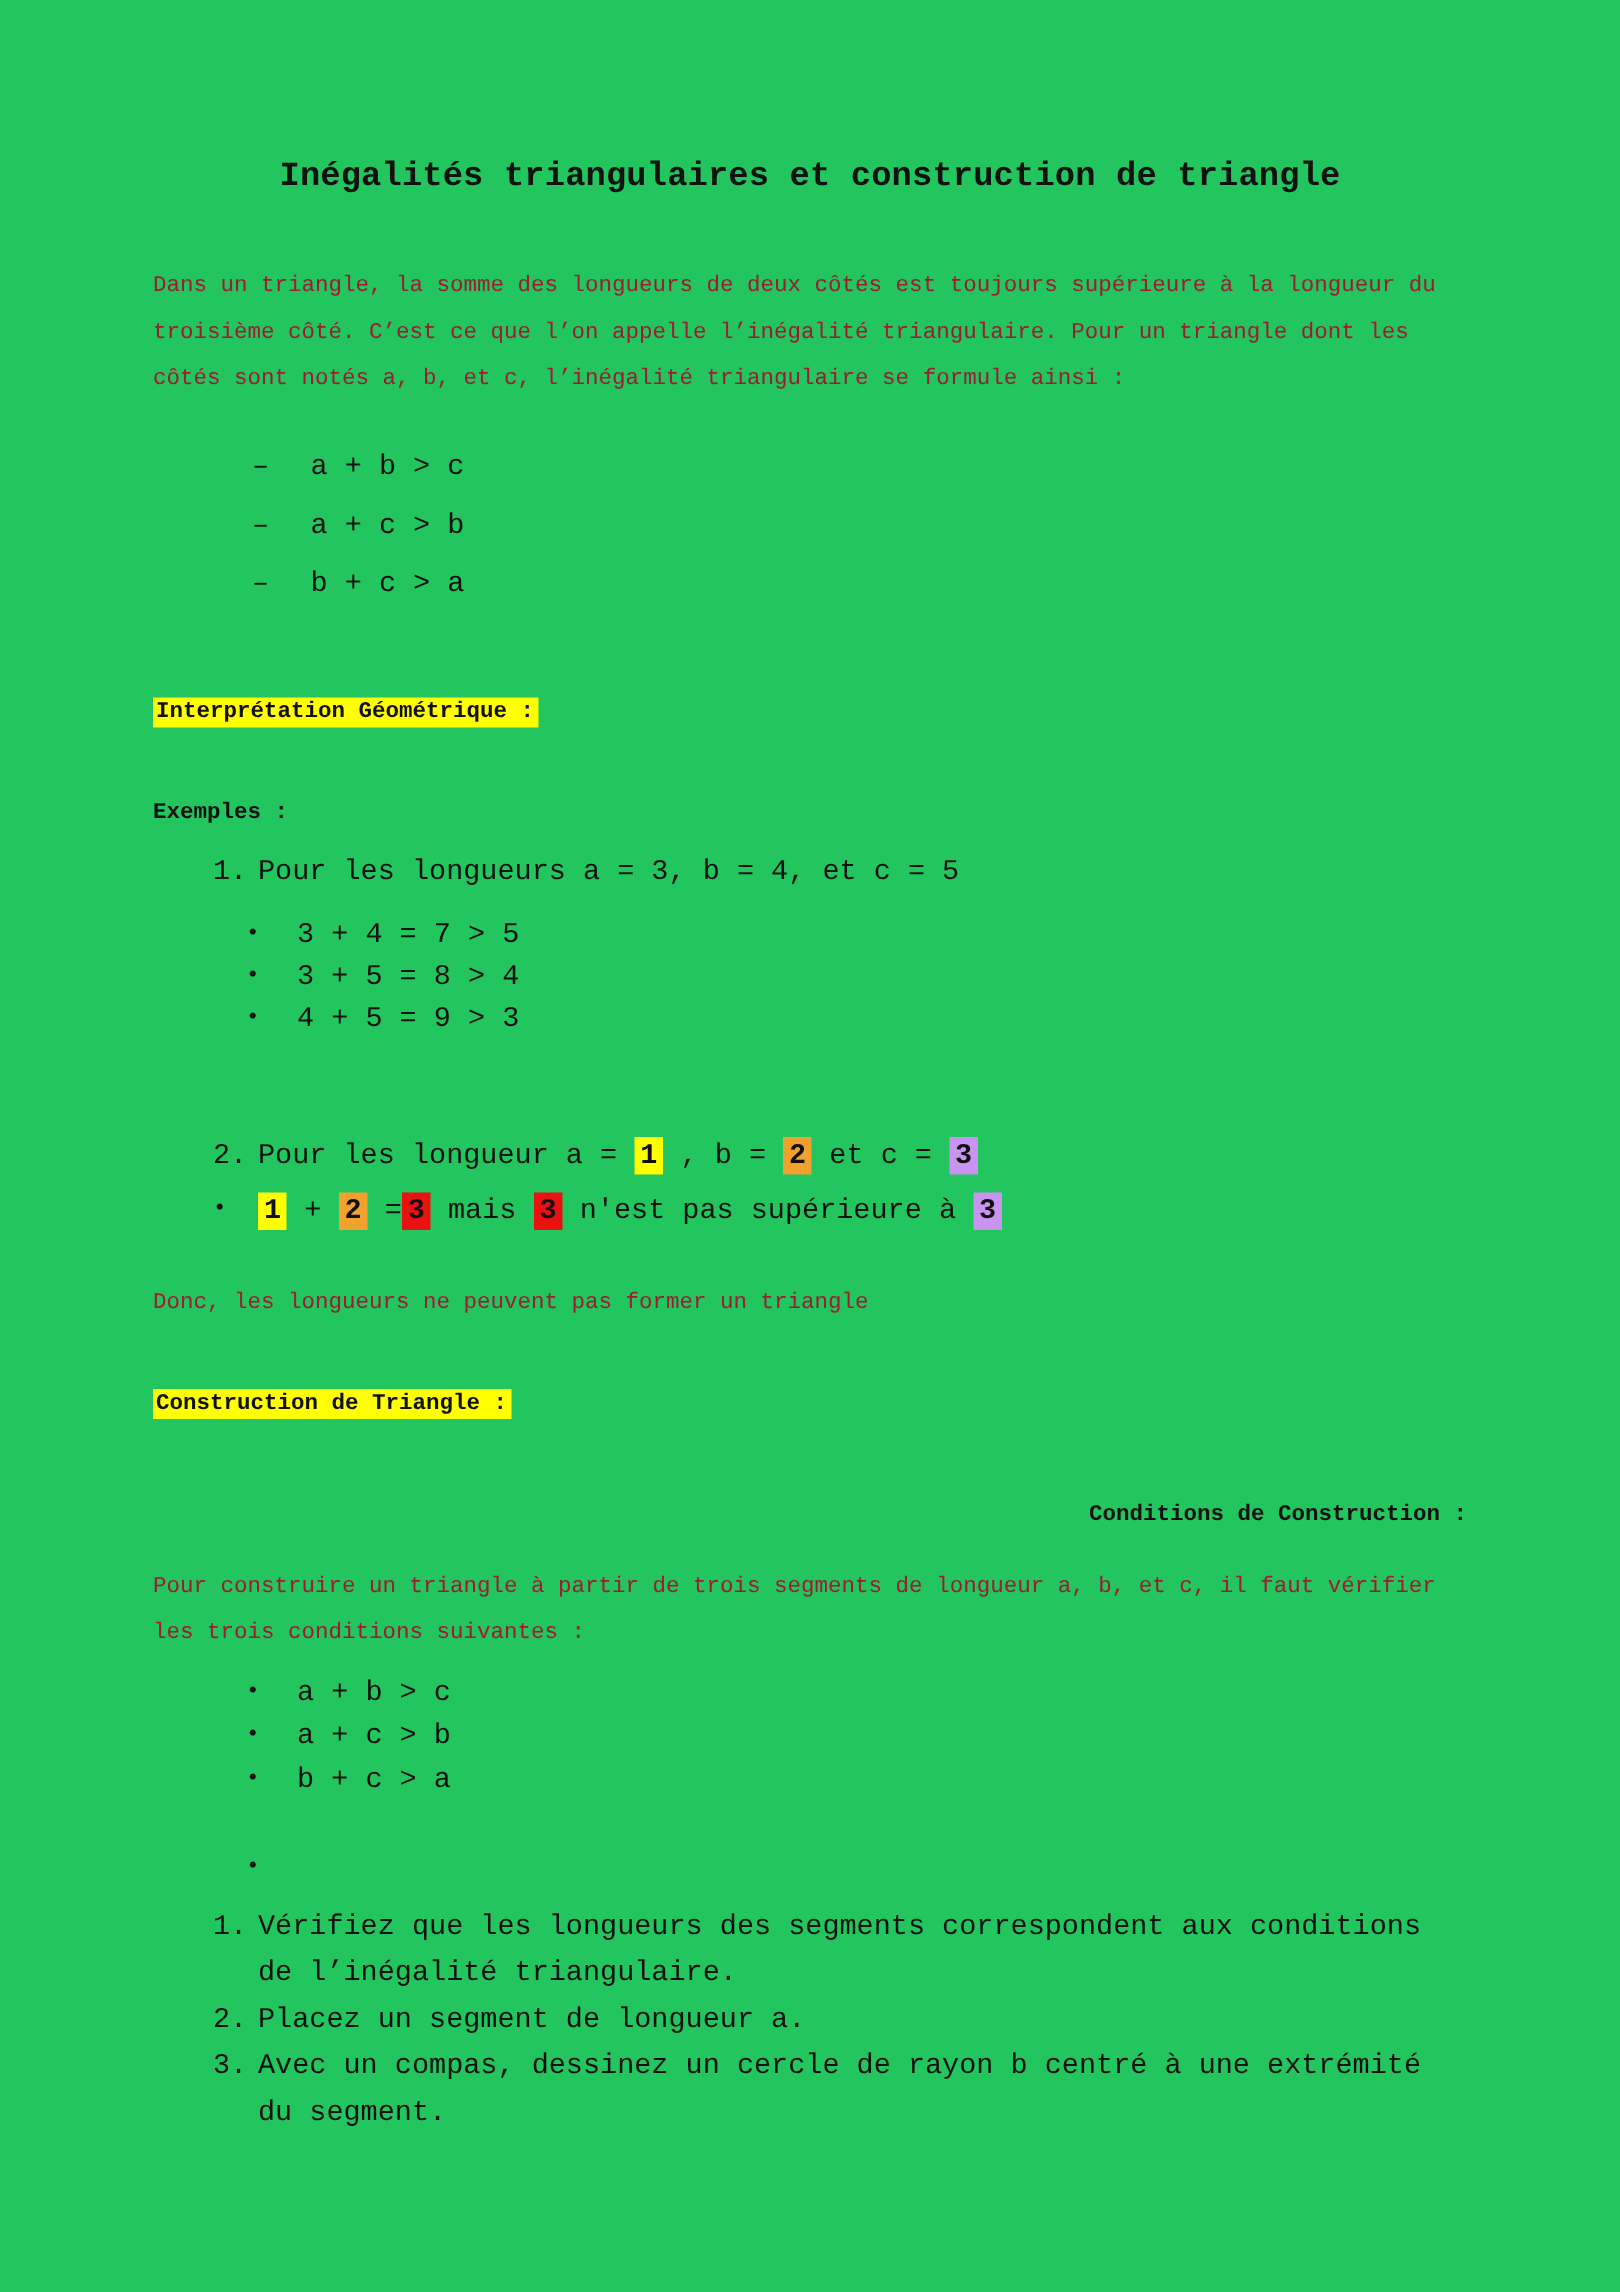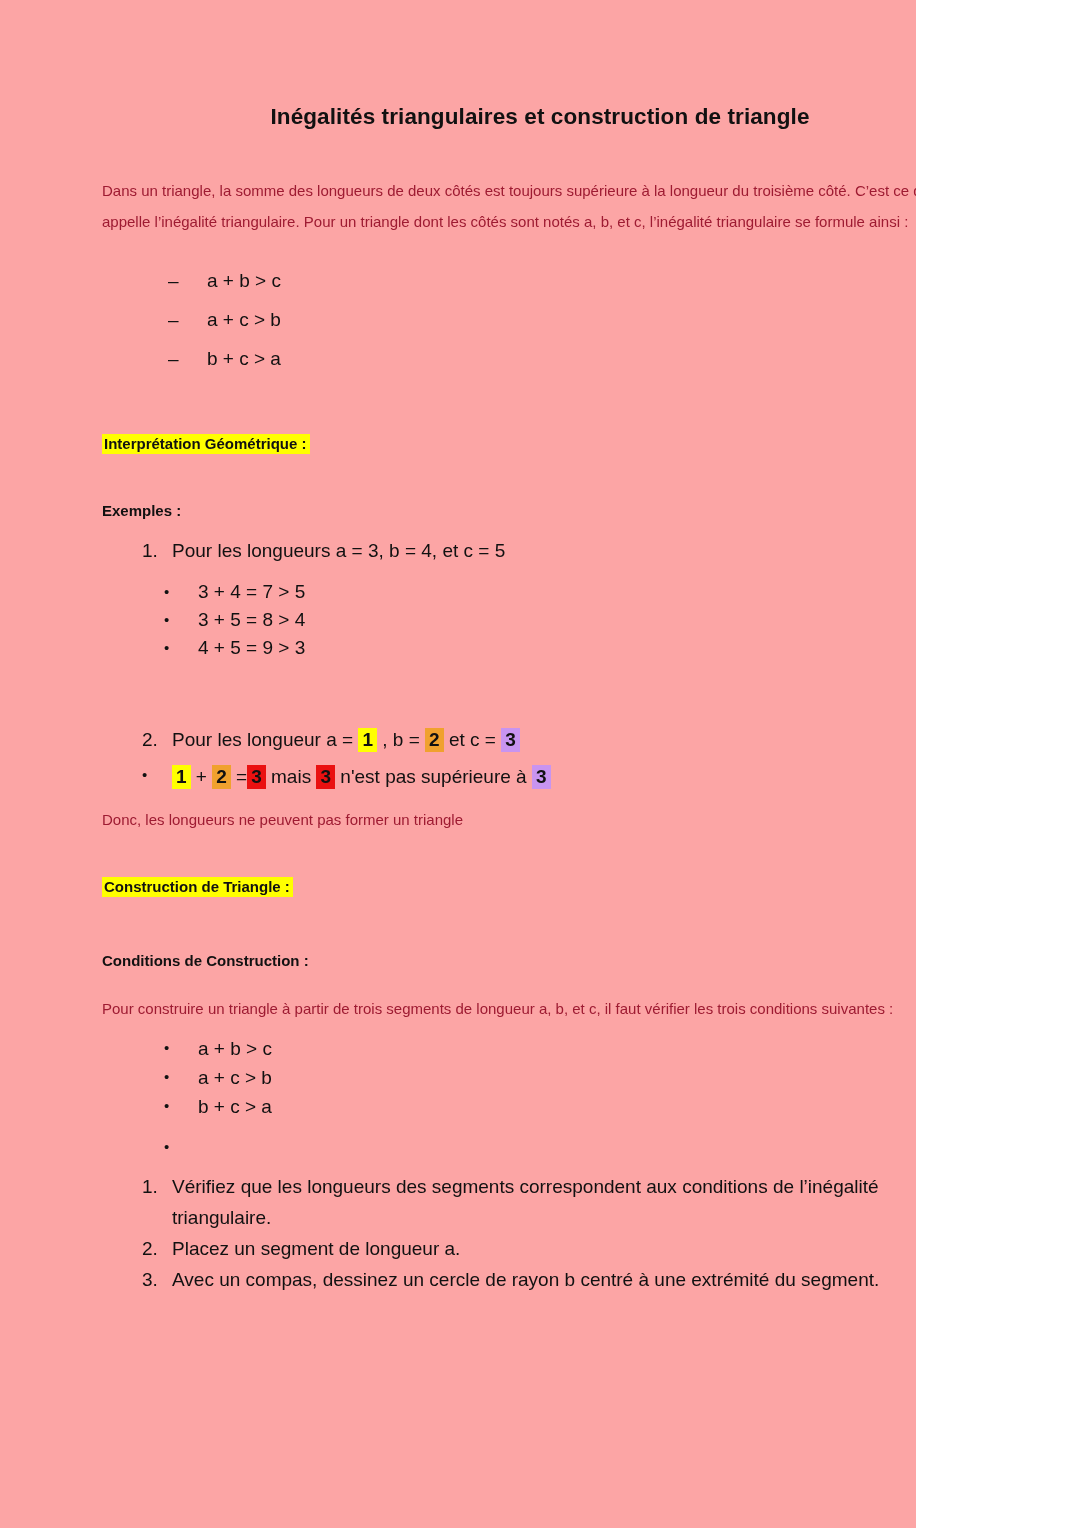--- a/index.html
+++ b/index.html
@@ -8,26 +8,27 @@
     background: #ffffff;
   }
   body {
     width: 1080px;
     height: 1528px;
     font-family: "Liberation Sans", sans-serif;
     -webkit-font-smoothing: antialiased;
   }
   .page {
     position: relative;
-    width: 916px;
+    width: 1080px;
     height: 1528px;
-    background: #fca5a5;
+    background: #22c55e;
     box-sizing: border-box;
     padding: 0;
     overflow: hidden;
+    font-family: Liberation Mono, monospace;
   }
   .content {
     position: absolute;
     left: 102px;
     top: 0;
     width: 876px;
   }
 
   
   .doc-title {
@@ -161,25 +162,25 @@
   .hl {
     padding: 1px 4px 2px 4px;
     color: #111111;
     font-weight: bold;
   }
   .hl-yellow { background: #FFFF00; }
   .hl-orange { background: #F0A12E; }
   .hl-red    { background: #EA1111; }
   .hl-purple { background: #C894F0; }
   .sp-top-10 { margin-top: 10px; }
-  .sp-top-14 { margin-top: 12px; }
+  .sp-top-14 { margin-top: 30px; }
   .sp-top-18 { margin-top: 18px; }
   .sp-top-22 { margin-top: 39px; }
   .sp-top-38 { margin-top: 38px; }
-  .sp-top-46 { margin-top: 46px; }
+  .sp-top-46 { margin-top: 46px; text-align: right; }
   .sp-top-56 { margin-top: 56px; }
   .sp-top-62 { margin-top: 62px; }
 </style>
 </head>
 <body>
 
 <div class="page">
   <div class="content">
 
     <h1 class="doc-title">Inégalités triangulaires et construction de triangle</h1>

